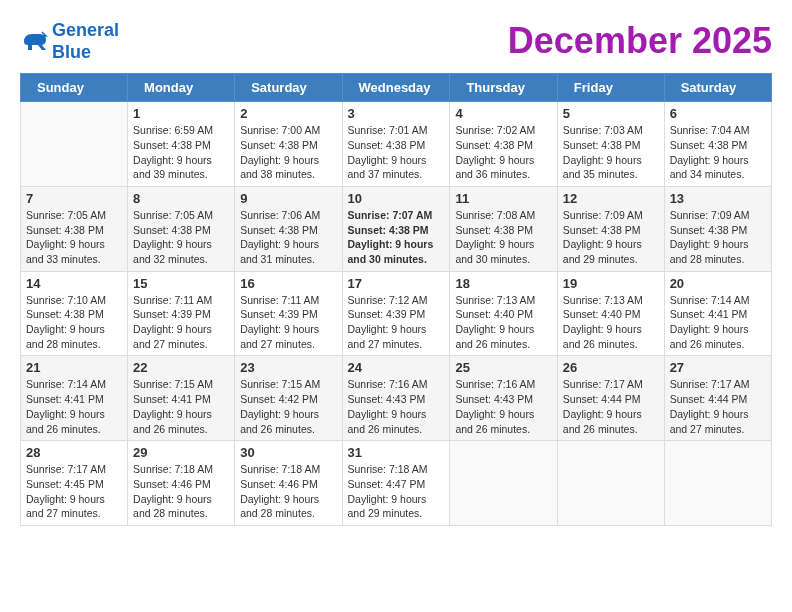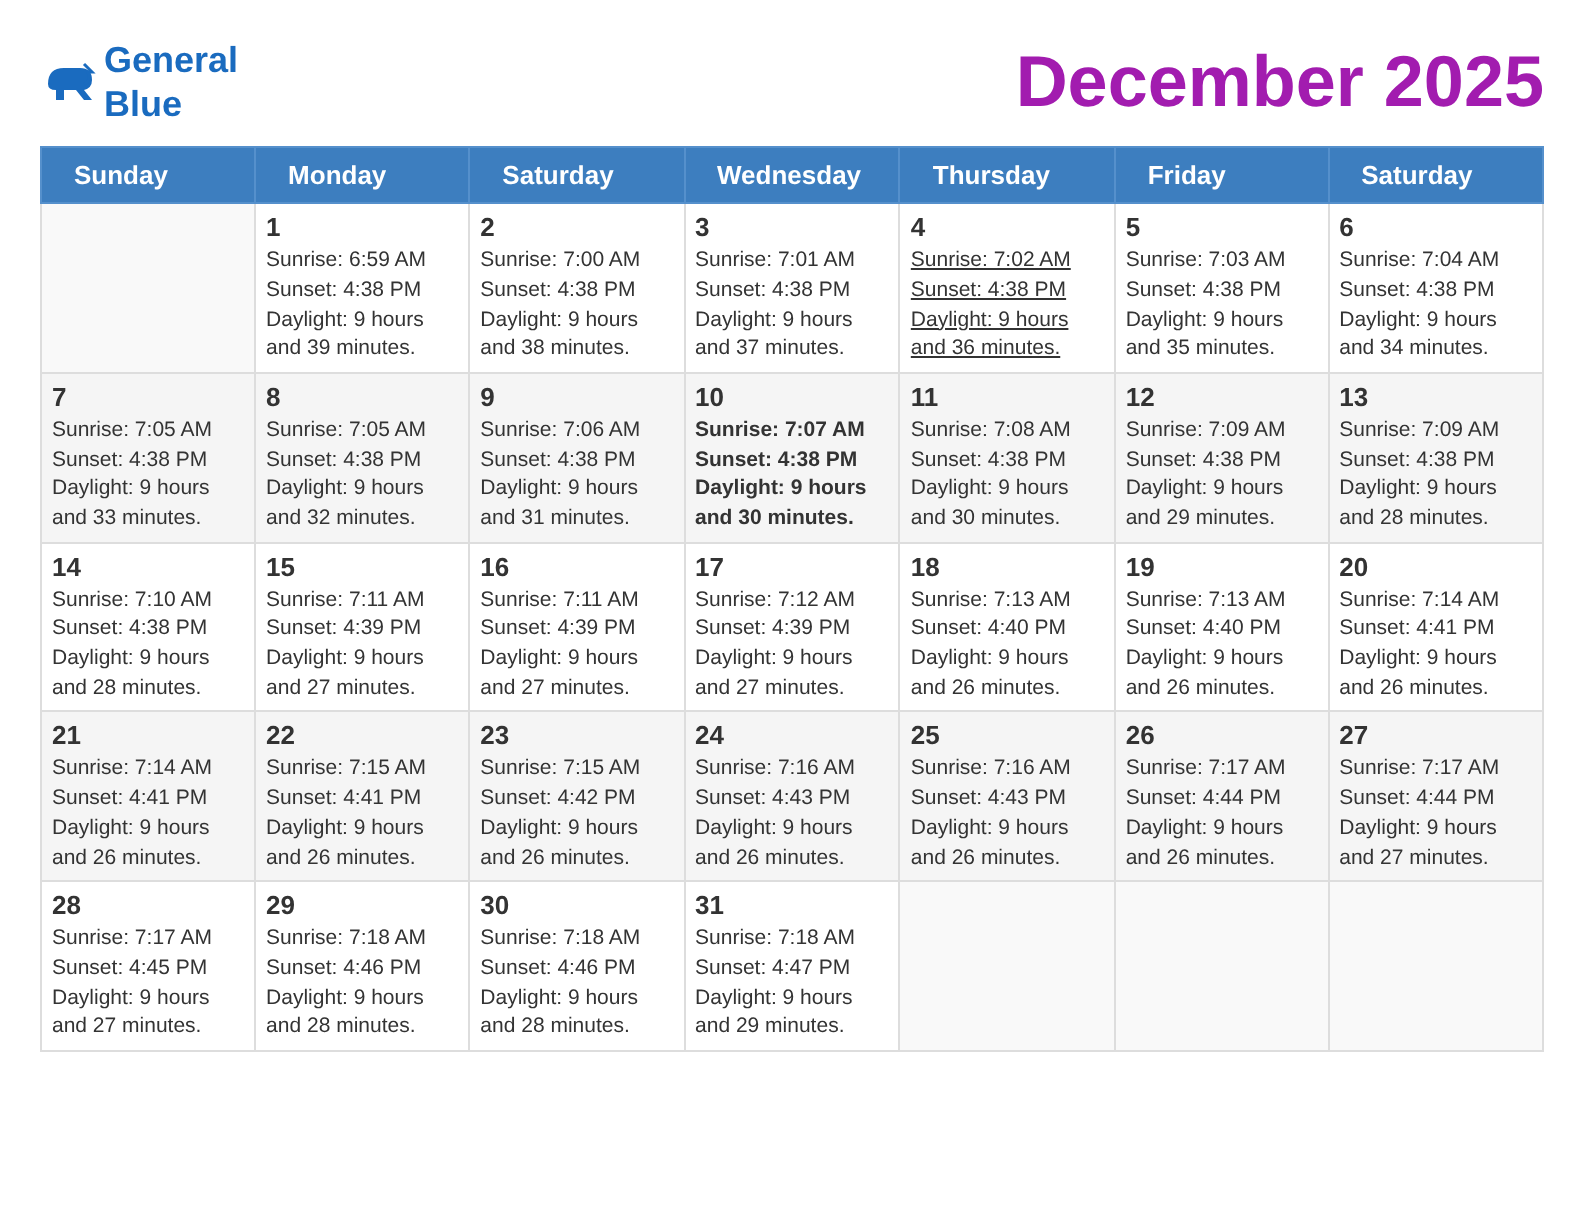--- a/index.html
+++ b/index.html
@@ -139,21 +139,21 @@
         </td>
         <td>
           <span class="day-number">3</span>
           <div class="day-info" style="white-space: pre-line;">Sunrise: 7:01 AM
 Sunset: 4:38 PM
 Daylight: 9 hours
 and 37 minutes.</div>
         </td>
         <td>
           <span class="day-number">4</span>
-          <div class="day-info" style="white-space: pre-line; text-decoration: underline;">Sunrise: 7:02 AM
+          <div class="day-info" style="white-space: pre-line;">Sunrise: 7:02 AM
 Sunset: 4:38 PM
 Daylight: 9 hours
 and 36 minutes.</div>
         </td>
         <td>
           <span class="day-number">5</span>
           <div class="day-info" style="white-space: pre-line;">Sunrise: 7:03 AM
 Sunset: 4:38 PM
 Daylight: 9 hours
 and 35 minutes.</div>

